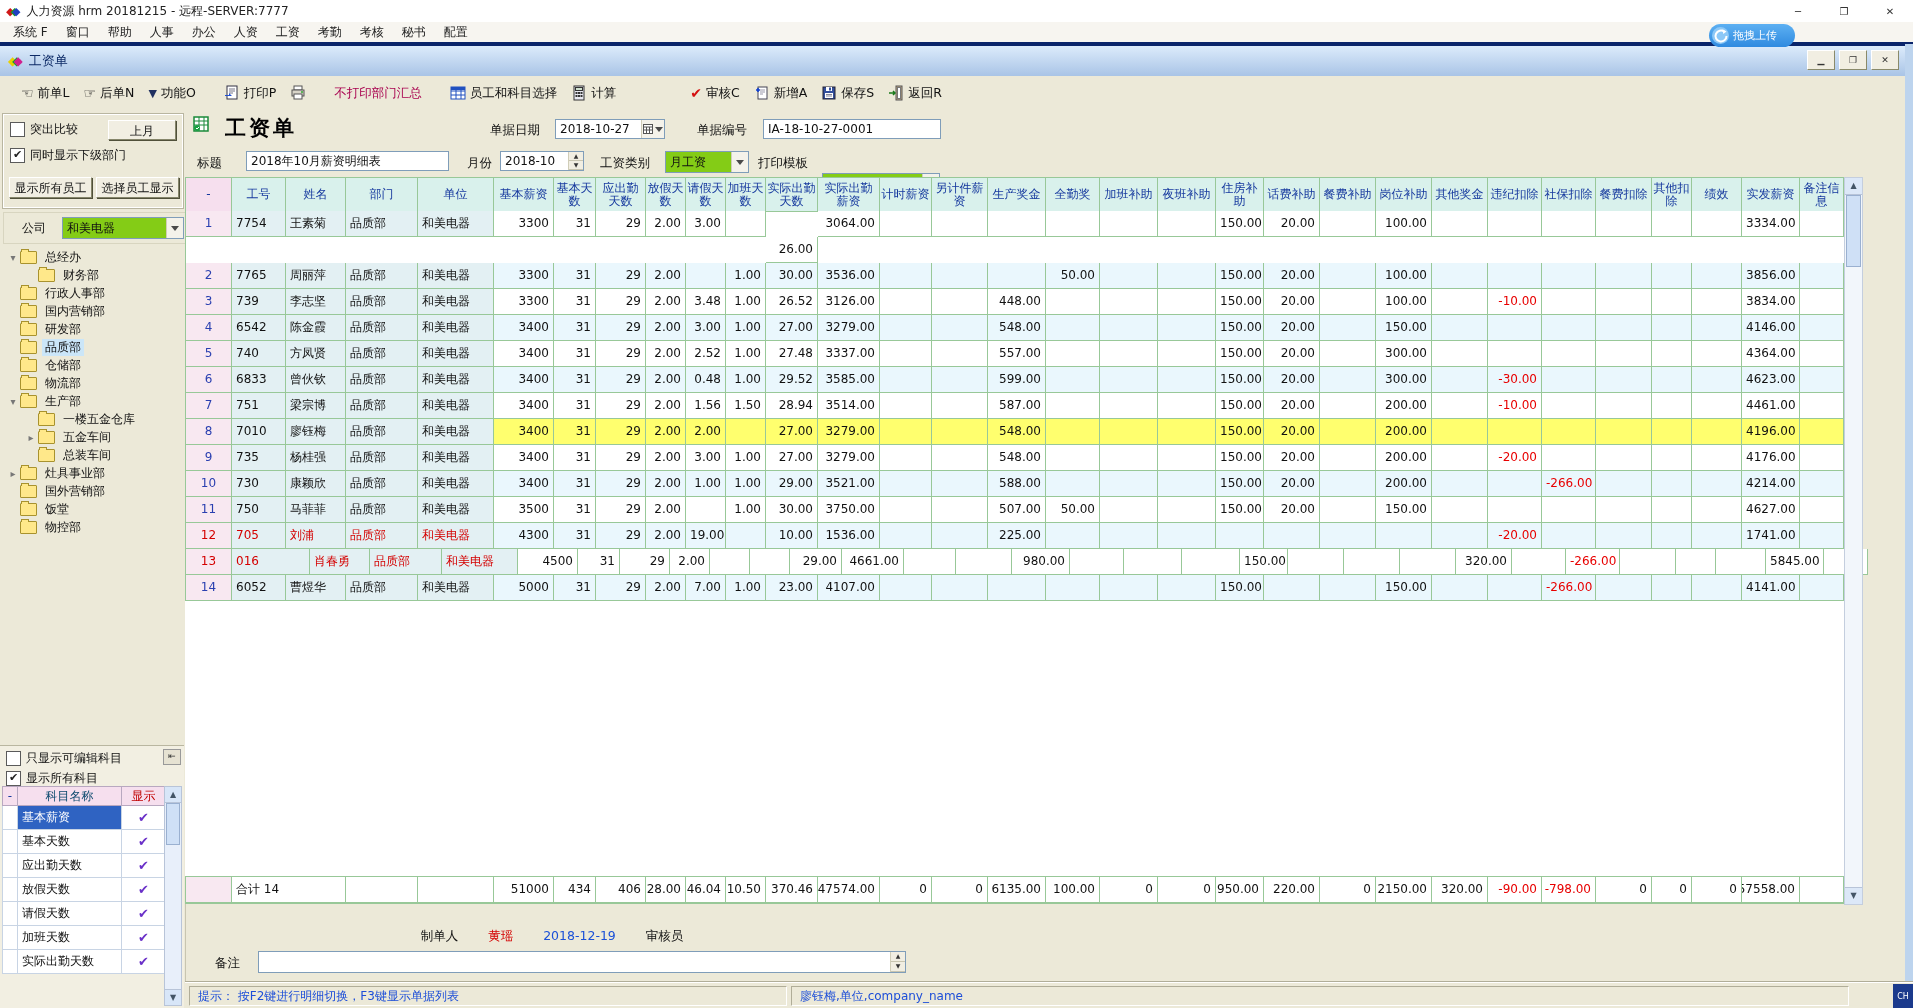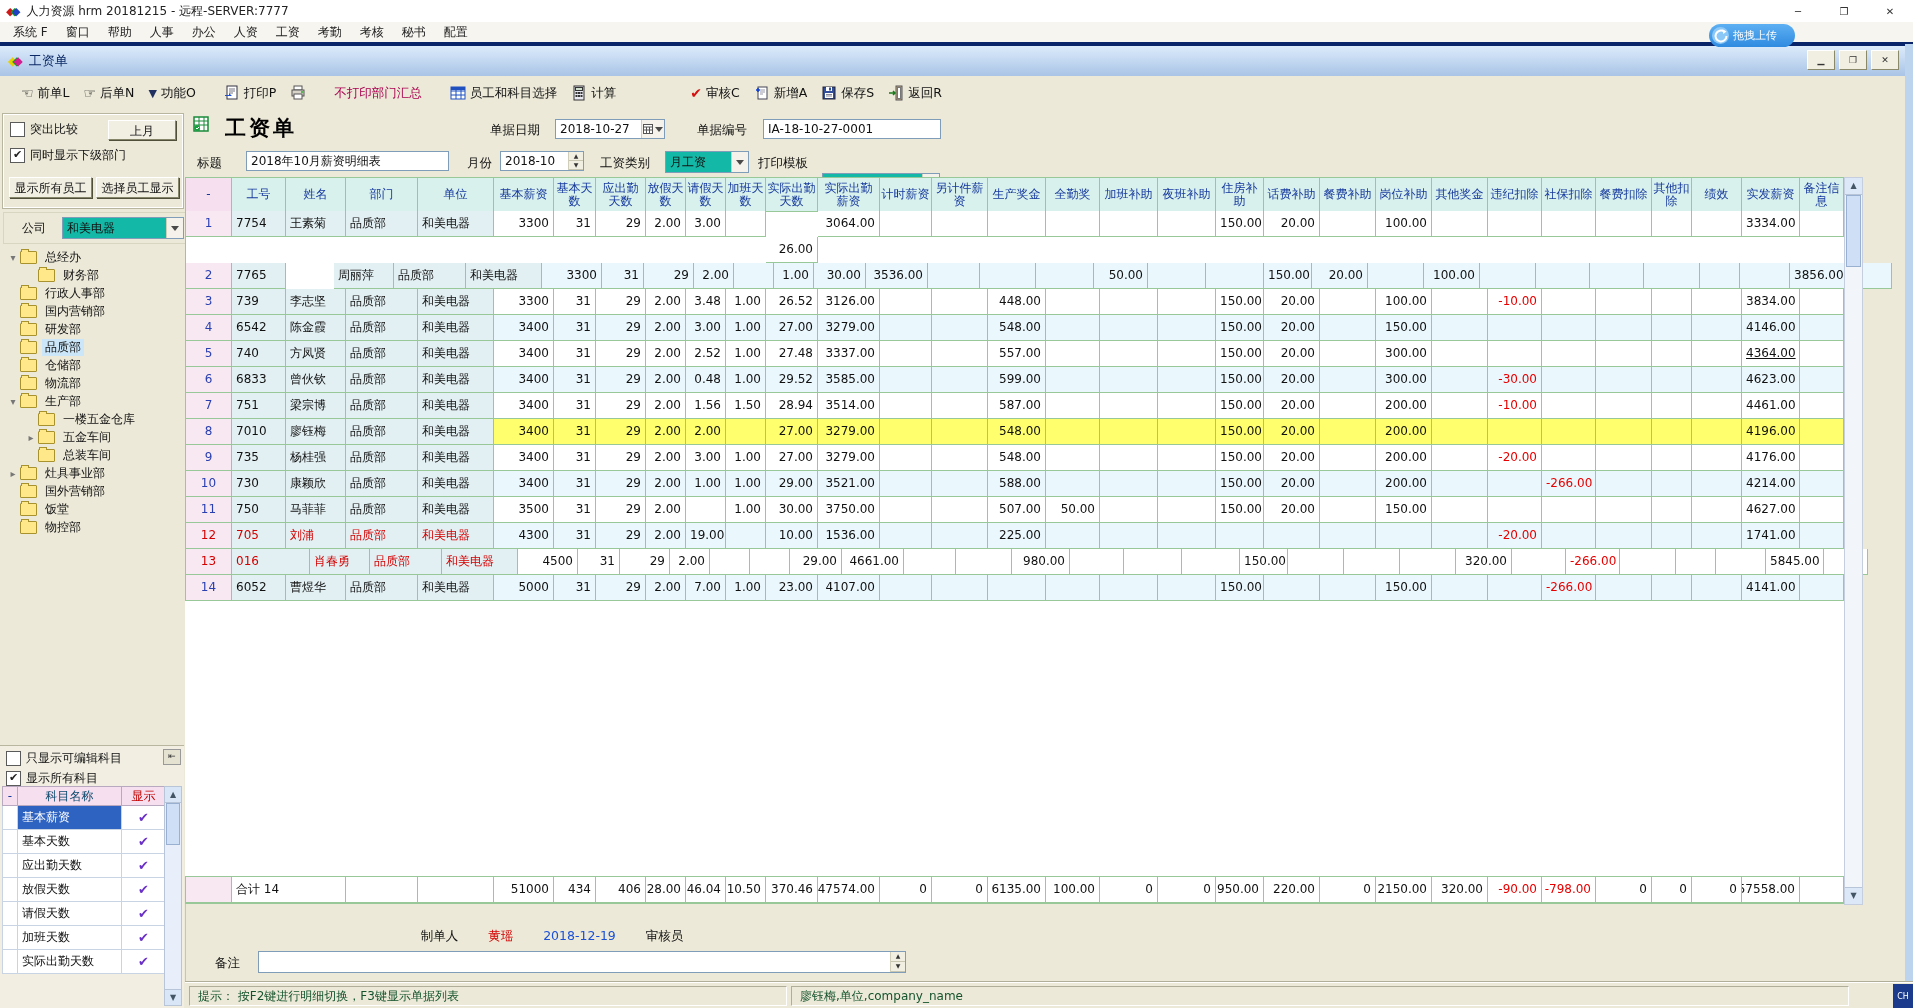--- a/index.html
+++ b/index.html
@@ -34,21 +34,21 @@
   
   .sidebar{left:0;top:110px;width:185px;height:898px;background:#ece9d8;border-right:1px solid #c8c5b0;}
   .panel1{position:absolute;left:3px;top:4px;width:178px;height:92px;border:1px solid #fff;outline:1px solid #b9b6a0;}
   .cbrow{display:flex;align-items:center;gap:5px;margin:6px 0 0 6px;}
   .cb{width:13px;height:13px;background:#fff;border:1px solid #5a5a5a;font-size:11px;line-height:12px;text-align:center;color:#222;flex:none;}
   .sbtn{background:#f1eee2;border:1px solid #fff;border-right-color:#85856a;border-bottom-color:#85856a;box-shadow:1px 1px 0 #50503a;font-size:12px;text-align:center;padding:2px 0;color:#111;}
   .btn-prevmonth{position:absolute;right:6px;top:5px;width:68px;height:20px;}
   .btnrow{position:absolute;left:5px;top:62px;width:170px;display:flex;gap:4px;}
   .btnrow .sbtn{flex:1;height:21px;}
   .companyrow{position:absolute;left:3px;top:102px;width:178px;height:30px;border:1px solid #d8d5c0;display:flex;align-items:center;padding-left:8px;}
-  .combo{background:#14b8a6;border:1px solid #7f9db9;height:20px;display:flex;align-items:center;position:relative;font-size:12px;}
+  .combo{background:#84cc16;border:1px solid #7f9db9;height:20px;display:flex;align-items:center;position:relative;font-size:12px;}
   .combo .val{padding-left:4px;flex:1;overflow:hidden;white-space:nowrap;}
   .combo .cbtn{width:16px;height:100%;display:flex;align-items:center;justify-content:center;background:#f4f2ea;border-left:1px solid #d0cdb8;}
   .tri{width:0;height:0;border-left:4px solid transparent;border-right:4px solid transparent;border-top:5px solid #4a4a4a;}
   .tree{position:absolute;left:2px;top:138px;width:180px;height:500px;overflow:hidden;}
   .tnode{height:18px;display:flex;align-items:center;font-size:12px;color:#111;}
   .tnode.sel .tlabel{background:#cbe6f8;}
   .texp{width:14px;color:#777;font-size:10px;text-align:center;flex:none;}
   .folder{width:15px;height:11px;background:#ffe88a;border:1px solid #a8922e;border-radius:1px;position:relative;margin-right:5px;flex:none;}
   .folder:before{content:"";position:absolute;left:0;top:-3px;width:6px;height:2px;background:#ffe88a;border:1px solid #a8922e;border-bottom:none;}
   .tlabel{padding:0 3px;white-space:nowrap;}
@@ -102,21 +102,21 @@
   .vsarrow.bot{position:absolute;bottom:0;width:100%;border-top:1px solid #b8c4d8;border-bottom:none;}
   .vsthumb{position:absolute;top:17px;left:1px;width:13px;height:70px;background:#cfe0f6;border:1px solid #9ab0d0;}
   
   .maker-line{left:185px;top:928px;width:1200px;height:18px;font-size:12.5px;}
   .maker-line span{margin-right:26px;}
   .maker-name{color:#d40000;}
   .maker-date{color:#1a50d8;}
   .remark-label{left:215px;top:955px;font-size:12.5px;}
   .remark-input{left:258px;top:951px;width:648px;height:22px;}
   .statusbar{left:185px;top:982px;width:1728px;height:26px;background:#ece9d8;border-top:1px solid #fff;box-shadow:0 -1px 0 #b0ad98;display:flex;align-items:center;}
-  .stcell{border:1px solid #b0ad98;border-bottom-color:#fff;border-right-color:#fff;height:18px;line-height:18px;padding:0 8px;color:#14532d;margin-left:4px;font-size:12px;}
+  .stcell{border:1px solid #b0ad98;border-bottom-color:#fff;border-right-color:#fff;height:18px;line-height:18px;padding:0 8px;color:#1d4ed8;margin-left:4px;font-size:12px;}
   .st1{width:580px;}
   .st2{width:1040px;}
   .imebox{position:absolute;right:0px;bottom:0px;width:20px;height:24px;background:#1b3a8c;color:#fff;font-size:8px;display:flex;align-items:center;justify-content:center;letter-spacing:0;}
   .rightedge{left:1905px;top:44px;width:8px;height:938px;background:#bdd4ee;}
 </style>
 </head>
 <body>
 
 <div class="abs titlebar">
   <span class="title-ico"><span class="d1">◆</span><span class="d2">◆</span><span class="d3">◆</span></span>
@@ -539,21 +539,21 @@
       <div class="gcell ncell" style="width: 54px;"></div>
       <div class="gcell ncell" style="width: 56px;"></div>
       <div class="gcell ncell" style="width: 40px;"></div>
       <div class="gcell ncell" style="width: 50px;"></div>
       <div class="gcell ncell" style="width: 58px;">3334.00</div>
       <div class="gcell ncell" style="width: 44px;"></div>
     </div>
     <div class="grow alt">
       <div class="gcell rownum" style="width: 46px;">2</div>
       <div class="gcell tcell" style="width: 54px;">7765</div>
-      <div class="gcell tcell" style="width: 60px; margin-left: 48px;">周丽萍</div>
+      <div class="gcell tcell" style="width: 60px;">周丽萍</div>
       <div class="gcell tcell" style="width: 72px;">品质部</div>
       <div class="gcell tcell" style="width: 76px;">和美电器</div>
       <div class="gcell ncell" style="width: 60px;">3300</div>
       <div class="gcell ncell" style="width: 42px;">31</div>
       <div class="gcell ncell" style="width: 50px;">29</div>
       <div class="gcell ncell" style="width: 40px;">2.00</div>
       <div class="gcell ncell" style="width: 40px;"></div>
       <div class="gcell ncell" style="width: 40px;">1.00</div>
       <div class="gcell ncell" style="width: 52px;">30.00</div>
       <div class="gcell ncell" style="width: 62px;">3536.00</div>
@@ -665,21 +665,21 @@
       <div class="gcell ncell" style="width: 48px;">150.00</div>
       <div class="gcell ncell" style="width: 56px;">20.00</div>
       <div class="gcell ncell" style="width: 56px;"></div>
       <div class="gcell ncell" style="width: 56px;">300.00</div>
       <div class="gcell ncell" style="width: 56px;"></div>
       <div class="gcell ncell" style="width: 54px;"></div>
       <div class="gcell ncell" style="width: 54px;"></div>
       <div class="gcell ncell" style="width: 56px;"></div>
       <div class="gcell ncell" style="width: 40px;"></div>
       <div class="gcell ncell" style="width: 50px;"></div>
-      <div class="gcell ncell" style="width: 58px; text-decoration: underline;">4364.00</div>
+      <div class="gcell ncell" style="width: 58px;">4364.00</div>
       <div class="gcell ncell" style="width: 44px;"></div>
     </div>
     <div class="grow alt">
       <div class="gcell rownum" style="width: 46px;">6</div>
       <div class="gcell tcell" style="width: 54px;">6833</div>
       <div class="gcell tcell" style="width: 60px;">曾伙钦</div>
       <div class="gcell tcell" style="width: 72px;">品质部</div>
       <div class="gcell tcell" style="width: 76px;">和美电器</div>
       <div class="gcell ncell" style="width: 60px;">3400</div>
       <div class="gcell ncell" style="width: 42px;">31</div>

